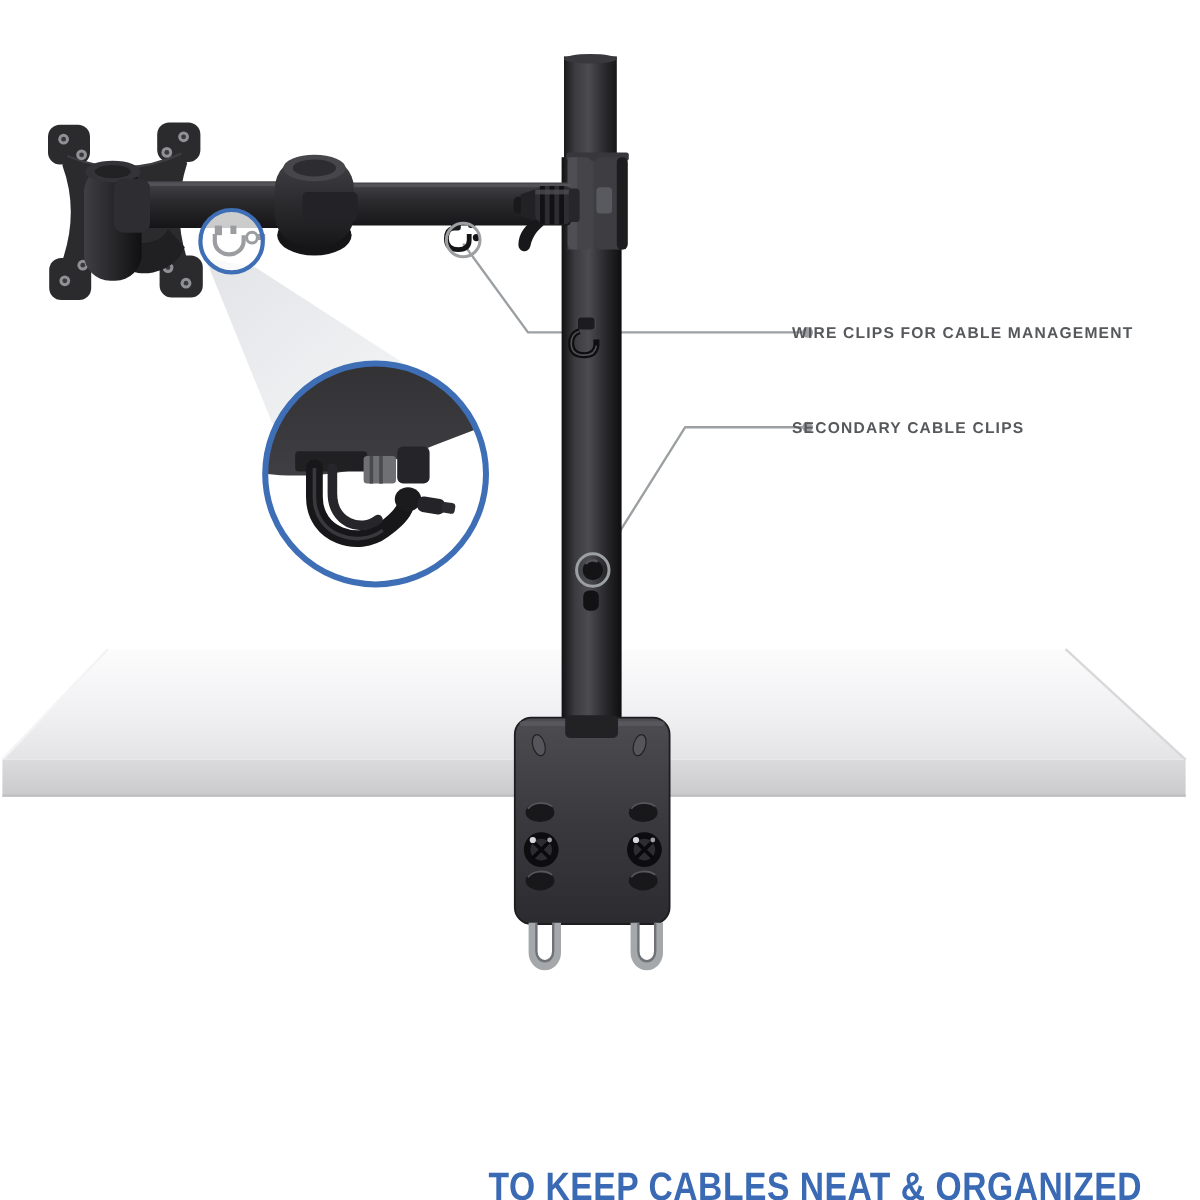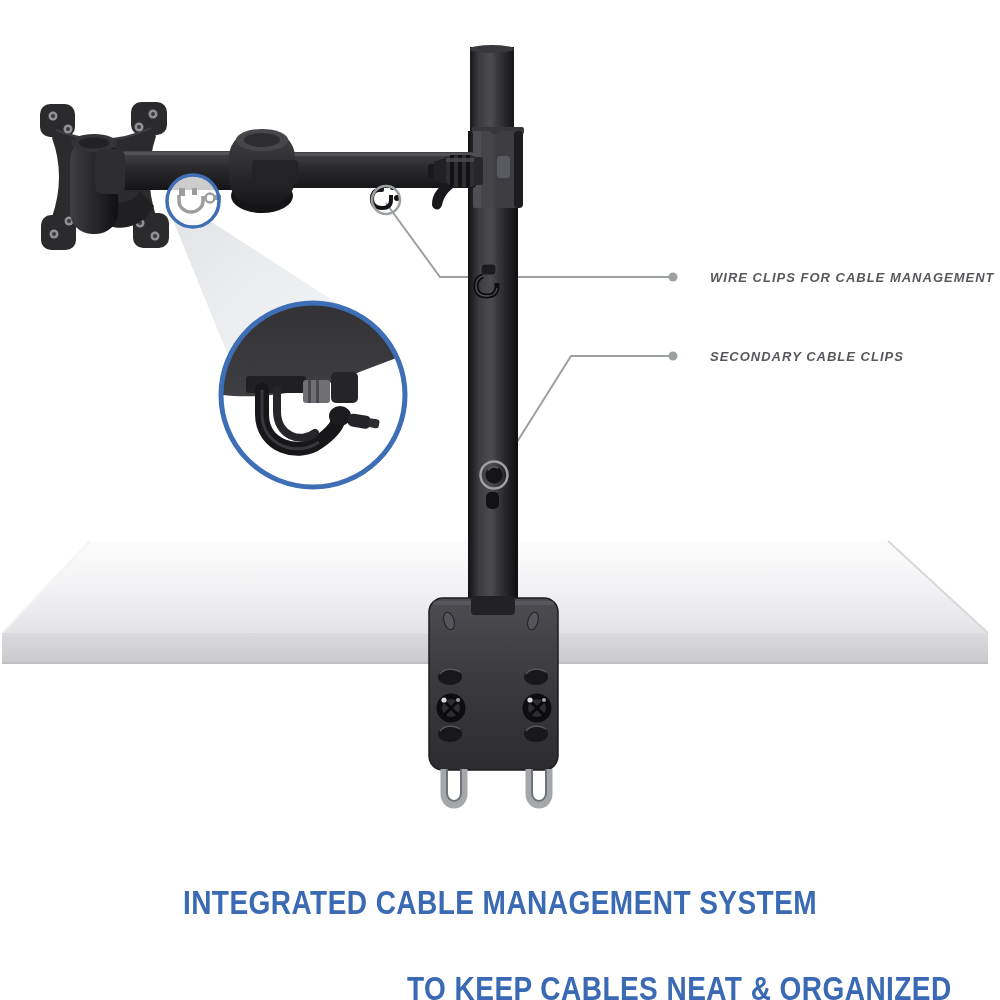--- a/index.html
+++ b/index.html
@@ -8,23 +8,23 @@
     --callout-text:#56585b;
     --leader-gray:#9ca0a3;
   }
   html,body{margin:0;padding:0;background:#fff;}
   .stage{
     position:relative;width:1000px;height:1000px;background:#ffffff;
     font-family:"Liberation Sans", sans-serif;overflow:hidden;
   }
   .stage svg{position:absolute;left:0;top:0;}
   .callout-label{
-    position:absolute;left:710px;
+    position:absolute;left:660px;
     font-size:13px;font-weight:bold;letter-spacing:1px;
-    color:var(--callout-text);white-space:nowrap;line-height:15px;font-style:italic;
+    color:var(--callout-text);white-space:nowrap;line-height:15px;
   }
   .callout-1{top:270px;}
   .callout-2{top:349px;}
   .caption{
     position:absolute;left:0;width:1000px;text-align:center;
     color:var(--caption-blue);font-weight:bold;font-size:33px;line-height:33px;
     white-space:nowrap;
   }
   .caption span{display:inline-block;transform:scaleX(0.85);transform-origin:50% 50%;letter-spacing:0.5px;}
   .caption-1{top:886px;}
@@ -307,20 +307,17 @@
       <path d="M447,769 L447,793 A7,8 0 0 0 461,793 L461,769" fill="none" stroke="#6f7276" stroke-width="2"></path>
       <path d="M529,769 L529,794 A10,11 0 0 0 549,794 L549,769" fill="none" stroke="#a5a8ab" stroke-width="7"></path>
       <path d="M532,769 L532,793 A7,8 0 0 0 546,793 L546,769" fill="none" stroke="#6f7276" stroke-width="2"></path>
     </g>
   </g>
 </svg>
 
 <div class="callout-label callout-1">WIRE CLIPS FOR CABLE MANAGEMENT</div>
 <div class="callout-label callout-2">SECONDARY CABLE CLIPS</div>
 
-<div class="caption caption-1">
-  <span>INTEGRATED CABLE MANAGEMENT SYSTEM</span>
-</div>
 <div class="caption caption-2">
   <span>TO KEEP CABLES NEAT &amp; ORGANIZED</span>
 </div>
 
 </div>
 
 </body></html>

